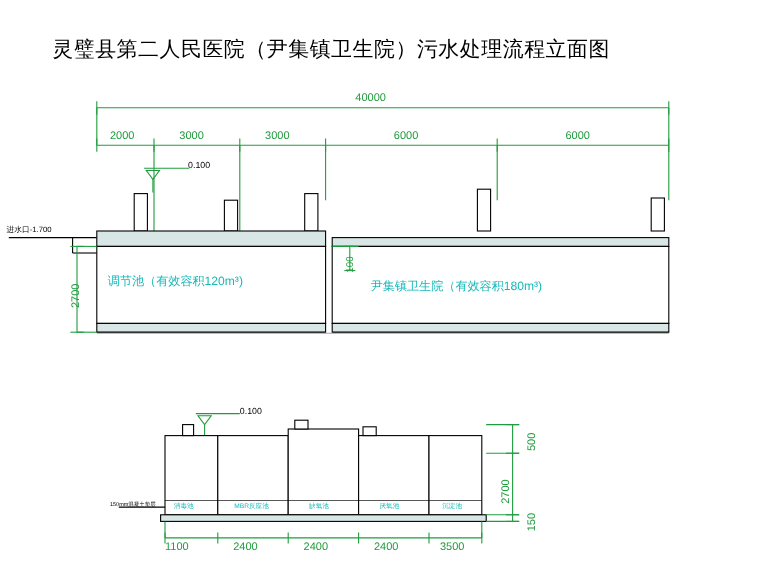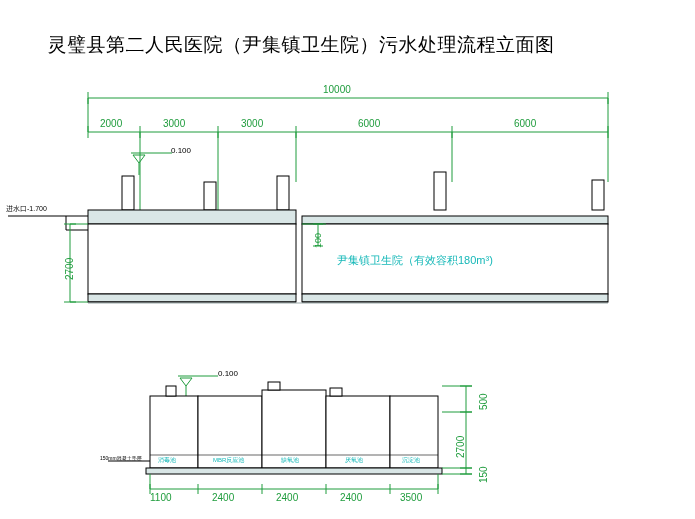--- a/index.html
+++ b/index.html
@@ -174,35 +174,36 @@
       <line x1="460" y1="412" x2="472" y2="412"></line>
       <line x1="460" y1="468" x2="472" y2="468"></line>
       <line x1="460" y1="474" x2="472" y2="474"></line>
       <line x1="442" y1="386" x2="472" y2="386"></line>
       <line x1="442" y1="412" x2="472" y2="412"></line>
       <line x1="442" y1="468" x2="472" y2="468"></line>
       <line x1="442" y1="474" x2="472" y2="474"></line>
     </g>
   </svg>
 
-  <div class="lbl dim" style="left:323px;top:84px;">10000</div>
+  <div class="lbl dim" style="left:323px;top:84px;">40000</div>
 
   <div class="lbl dim" style="left:100px;top:118px;">2000</div>
   <div class="lbl dim" style="left:163px;top:118px;">3000</div>
   <div class="lbl dim" style="left:241px;top:118px;">3000</div>
   <div class="lbl dim" style="left:358px;top:118px;">6000</div>
   <div class="lbl dim" style="left:514px;top:118px;">6000</div>
 
   <div class="lbl blk" style="left:143px;top:146px;">0.100</div>
 
   <div class="lbl blk7" style="left:6px;top:204px;">进水口-1.700</div>
 
   <div class="lbl dim vert" style="left:64px;top:280px;">2700</div>
   <div class="lbl dim vert" style="left:313px;top:248px;font-size:9px;">100</div>
 
+  <div class="lbl cyan" style="left:98px;top:248px;">调节池（有效容积120m³)</div>
   <div class="lbl cyan" style="left:337px;top:253px;">尹集镇卫生院（有效容积180m³)</div>
 
   <div class="lbl blk" style="left:190px;top:369px;">0.100</div>
 
   <div class="lbl blk7" style="left:100px;top:455px;font-size:5px;">150mm混凝土垫层</div>
 
   <div class="lbl cyan-sm" style="left:158px;top:456px;">消毒池</div>
   <div class="lbl cyan-sm" style="left:213px;top:456px;">MBR反应池</div>
   <div class="lbl cyan-sm" style="left:281px;top:456px;">缺氧池</div>
   <div class="lbl cyan-sm" style="left:345px;top:456px;">厌氧池</div>

